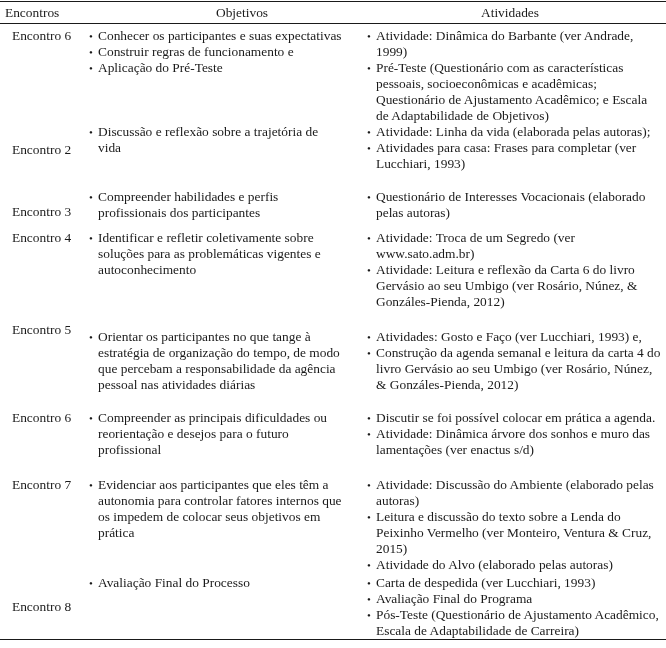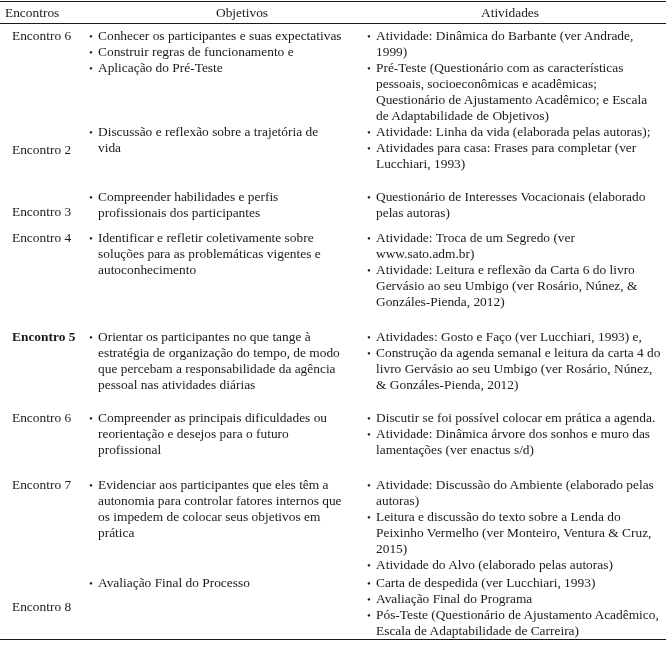--- a/index.html
+++ b/index.html
@@ -106,21 +106,21 @@
             <span class="bul">•</span>
             <span class="txt">Atividade: Troca de um Segredo (ver www.sato.adm.br)</span>
           </div>
           <div class="item">
             <span class="bul">•</span>
             <span class="txt">Atividade: Leitura e reflexão da Carta 6 do livro Gervásio ao seu Umbigo (ver Rosário, Núnez, &amp; Gonzáles-Pienda, 2012)</span>
           </div>
         </div>
       </div>
       <div>
-        <div class="cell col-enc" style="top: 329px; font-weight: bold;">Encontro 5</div>
+        <div class="cell col-enc" style="top: 322px;">Encontro 5</div>
         <div class="cell col-obj" style="top: 329px;">
           <div class="item">
             <span class="bul">•</span>
             <span class="txt">Orientar os participantes no que tange à estratégia de organização do tempo, de modo que percebam a responsabilidade da agência pessoal nas atividades diárias</span>
           </div>
         </div>
         <div class="cell col-atv" style="top: 329px;">
           <div class="item">
             <span class="bul">•</span>
             <span class="txt">Atividades: Gosto e Faço (ver Lucchiari, 1993) e,</span>

